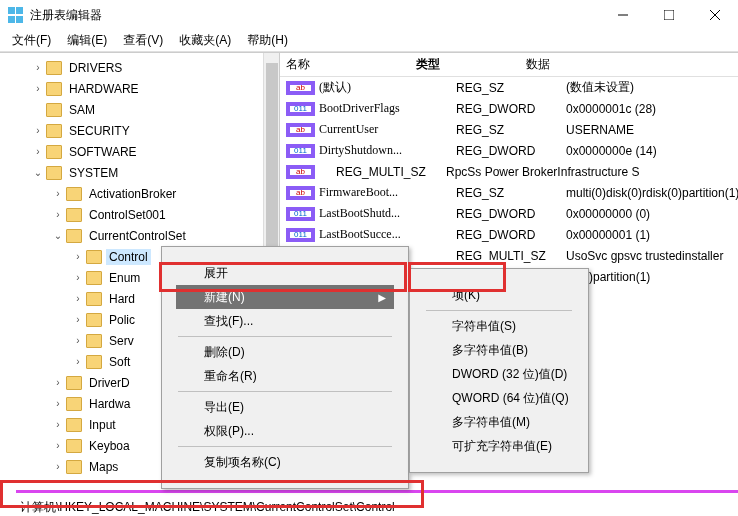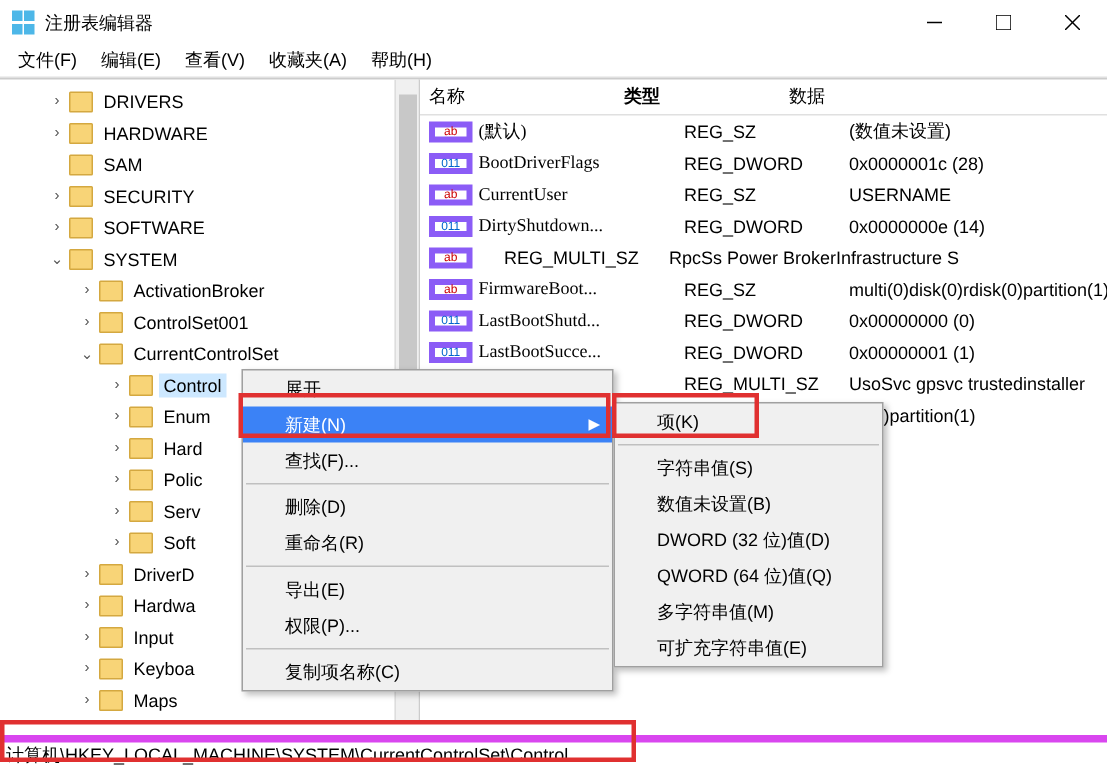--- a/index.html
+++ b/index.html
@@ -31,26 +31,26 @@
 
 .list-pane { flex: 1; overflow: hidden; }
 .list-head { height: 24px; display: flex; border-bottom: 1px solid #e0e0e0; align-items: center; }
 .list-head span { padding-left: 6px; }
 .col-n{width:130px;} .col-t{width:110px;font-weight:bold;} .col-d{flex:1;}
 .list-row { height: 21px; display: flex; align-items: center; }
 .list-row .vicon { width:29px; height:14px; margin:0 4px 0 6px; border:4px solid #8b5cf6; background:#fff; font-size:8px; display:flex; align-items:center; justify-content:center; color:#c00;}
 .list-row .vicon.bin{color:#06c;}
 .list-row .n{width:120px; overflow:hidden;font-family:Liberation Serif, serif;} .list-row .t{width:110px;margin-left:17px;} .list-row .d{flex:1; overflow:hidden; white-space:nowrap;}
 
-.statusbar { position:absolute; bottom:0; left:0; right:0; height:26px; border-top:5px solid #d946ef; display:flex; align-items:flex-start; padding-left:4px; }
+.statusbar { position:absolute; bottom:0; left:16px; right:0; height:26px; border-top:3px solid #d946ef; display:flex; align-items:flex-end; padding-left:4px; }
 .statusbar .txt { white-space:nowrap; }
 
-.ctx { position:absolute; background:#f0f0f0; border:1px solid #a0a0a0; box-shadow:2px 2px 4px rgba(0,0,0,0.25); padding:0; }
+.ctx { position:absolute; background:#f0f0f0; border:1px solid #a0a0a0; box-shadow:2px 2px 4px rgba(0,0,0,0.25); padding:14px; }
 .ctx-item { height:24px; display:flex; align-items:center; padding:0 20px 0 28px; white-space:nowrap; position:relative;}
-.ctx-item.hov { background:#3b82f6; color:#fff; }
+.ctx-item.hov { background:#737373; color:#fff; }
 .ctx-sep { height:1px; background:#c0c0c0; margin:3px 2px; }
 .ctx-arrow { position:absolute; right:8px; font-size:10px; }
 
 .hl { position:absolute; border:3px solid #e03030; pointer-events:none; }
 .hl1 { left:159px; top:262px; width:248px; height:30px; }
 .hl2 { left:408px; top:262px; width:98px; height:30px; }
 .hl3 { left:0; top:480px; width:424px; height:28px; }
 
 .scroll-v { position:absolute; right:0; top:0; width:16px; height:100%; background:#f0f0f0; border-left:1px solid #ddd;}
 .scroll-v .thumb{ position:absolute; left:2px; width:12px; top:10px; height:300px; background:#c8c8c8;}
@@ -318,21 +318,21 @@
   <div class="ctx-item">导出(E)</div>
   <div class="ctx-item">权限(P)...</div>
   <div class="ctx-sep"></div>
   <div class="ctx-item">复制项名称(C)</div>
 </div>
 
 <div class="ctx" style="left:409px; top:268px; width:180px;">
   <div class="ctx-item">项(K)</div>
   <div class="ctx-sep"></div>
   <div class="ctx-item">字符串值(S)</div>
-  <div class="ctx-item">数值未设置(B)</div>
+  <div class="ctx-item">多字符串值(B)</div>
   <div class="ctx-item">DWORD (32 位)值(D)</div>
   <div class="ctx-item">QWORD (64 位)值(Q)</div>
   <div class="ctx-item">多字符串值(M)</div>
   <div class="ctx-item">可扩充字符串值(E)</div>
 </div>
 
 <div class="hl hl1"></div>
 <div class="hl hl2"></div>
 <div class="hl hl3"></div>
 

